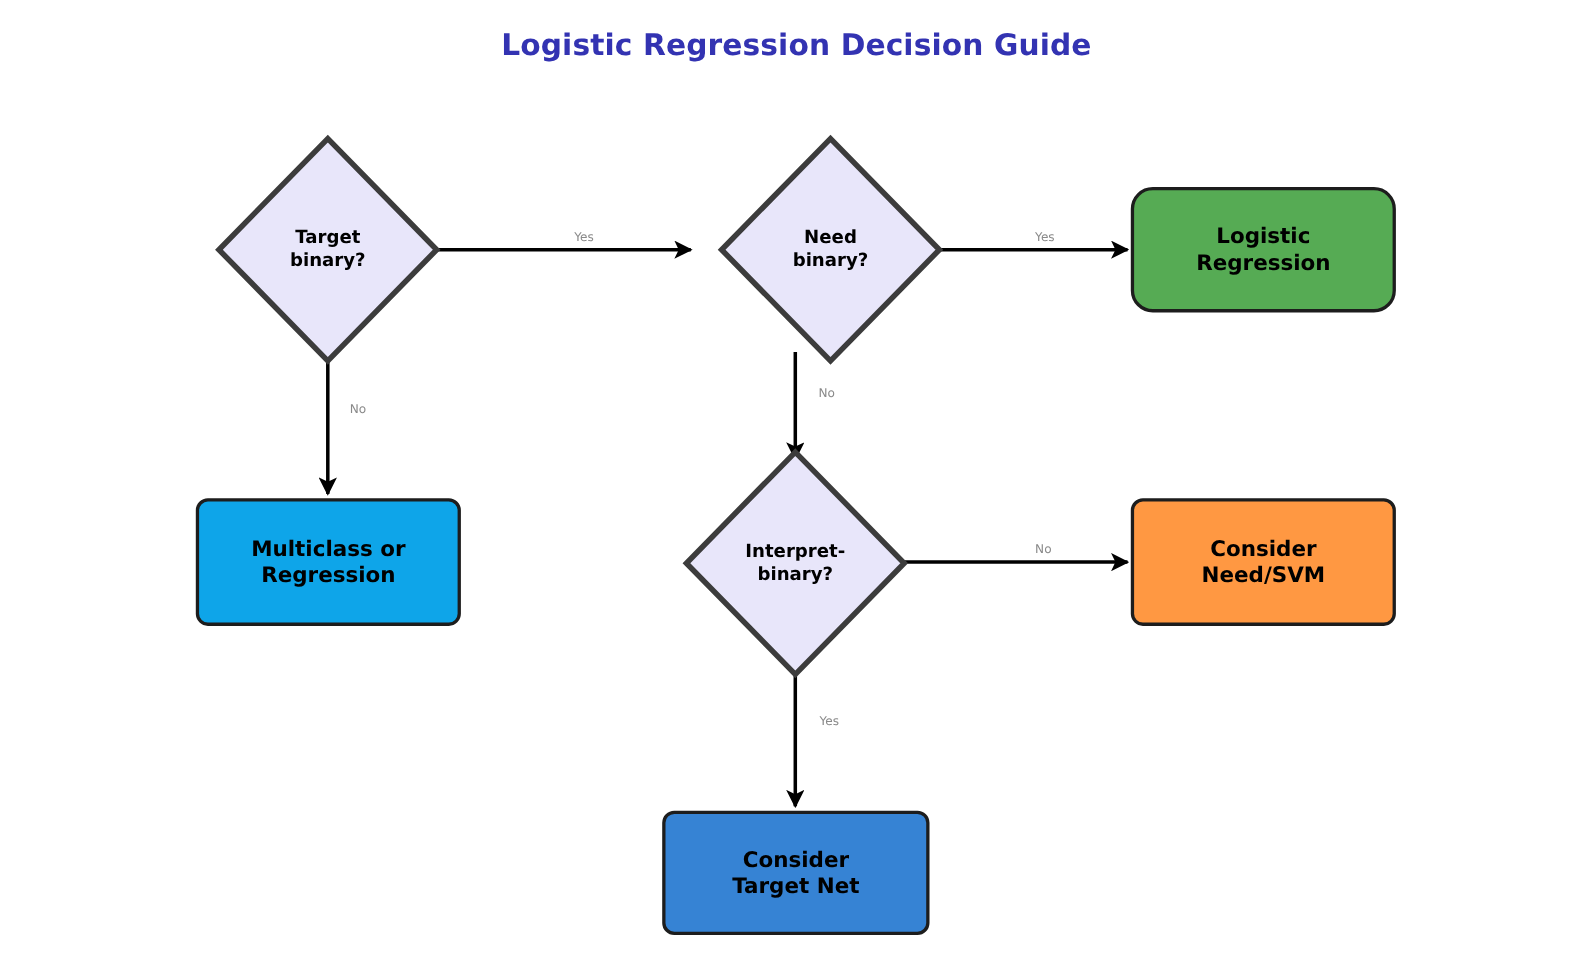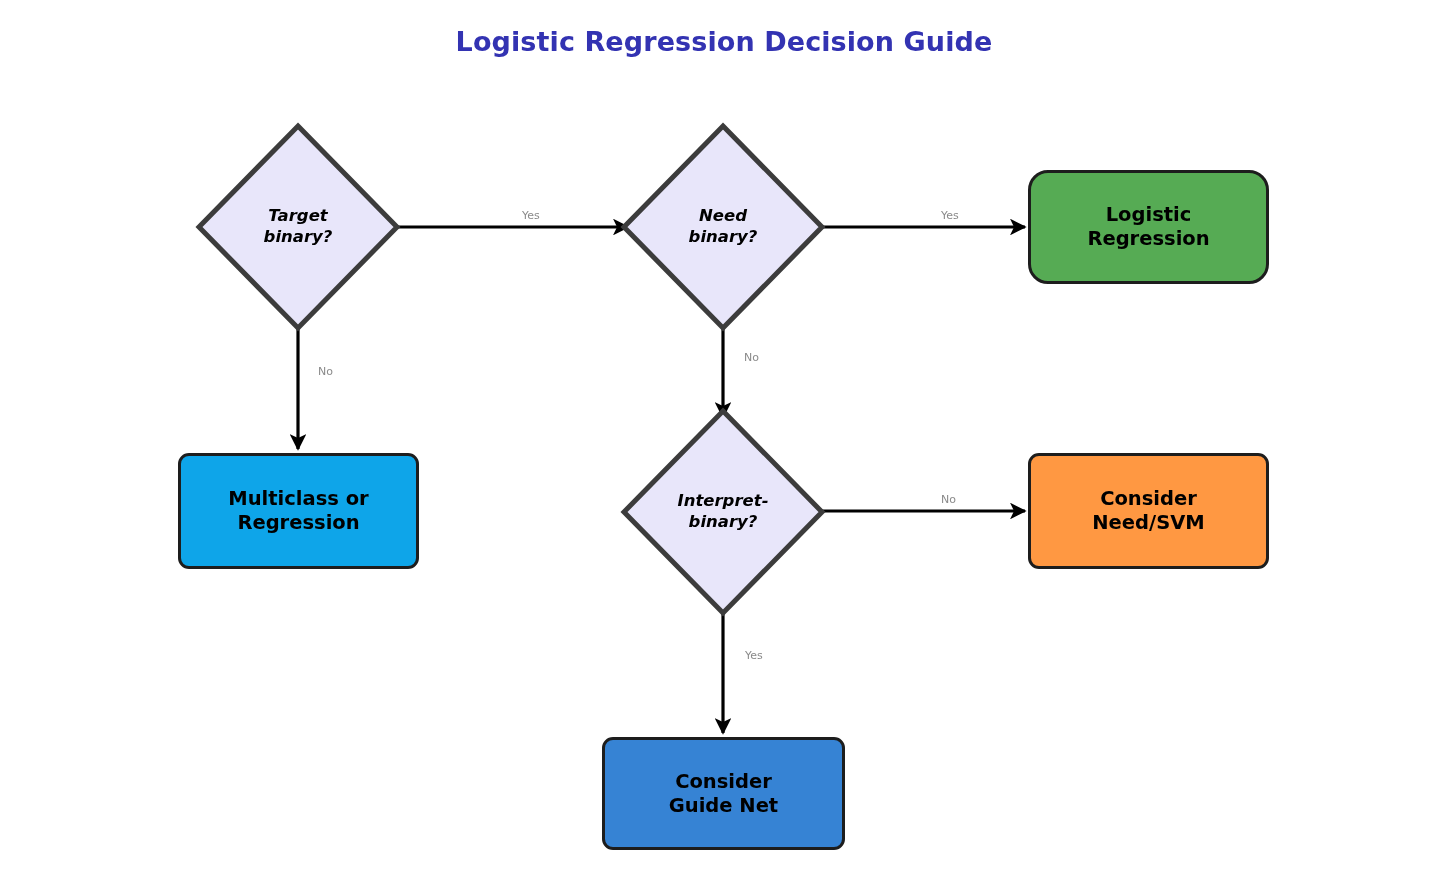--- a/index.html
+++ b/index.html
@@ -71,21 +71,20 @@
     display: flex;
     align-items: center;
     justify-content: center;
     text-align: center;
     color: #000000;
     font-size: 16.5px;
     font-weight: bold;
     line-height: 1.25;
     font-family: "DejaVu Sans", sans-serif;
     pointer-events: none;
-    font-style: italic;
   }
 
   
   .edge-label {
     position: absolute;
     color: #8a8a8a;
     font-size: 11px;
     font-family: "DejaVu Sans", sans-serif;
     white-space: nowrap;
   }
@@ -126,21 +125,21 @@
     <polygon points="103,4 202,105 103,206 4,105" fill="#e8e6fa" stroke="#3c3c3c" stroke-width="5" stroke-linejoin="miter"></polygon>
   </svg>
   <div class="diamond-label">
     <div>
       <div>Target</div>
       <div>binary?</div>
     </div>
   </div>
 </div>
 
-<div class="diamond-wrap node" style="left:620px; top:122px; width:206px; height:210px;">
+<div class="diamond-wrap node" style="left:652px; top:122px; width:206px; height:210px;">
   <svg class="diamond-shape" viewBox="0 0 206 210" xmlns="http://www.w3.org/2000/svg">
     <polygon points="103,4 202,105 103,206 4,105" fill="#e8e6fa" stroke="#3c3c3c" stroke-width="5" stroke-linejoin="miter"></polygon>
   </svg>
   <div class="diamond-label">
     <div>
       <div>Need</div>
       <div>binary?</div>
     </div>
   </div>
 </div>
@@ -174,21 +173,21 @@
 <div class="node box" style="left:1028px; top:453px; width:241px; height:116px; background:#ff9842;">
   <div>
     <div>Consider</div>
     <div>Need/SVM</div>
   </div>
 </div>
 
 <div class="node box" style="left:602px; top:737px; width:243px; height:113px; background:#3683d4;">
   <div>
     <div>Consider</div>
-    <div>Guide Net</div>
+    <div>Target Net</div>
   </div>
 </div>
 
 <div class="edge-label" style="left:522px; top:209px;">Yes</div>
 
 <div class="edge-label" style="left:318px; top:365px;">No</div>
 
 <div class="edge-label" style="left:941px; top:209px;">Yes</div>
 
 <div class="edge-label" style="left:744px; top:351px;">No</div>

